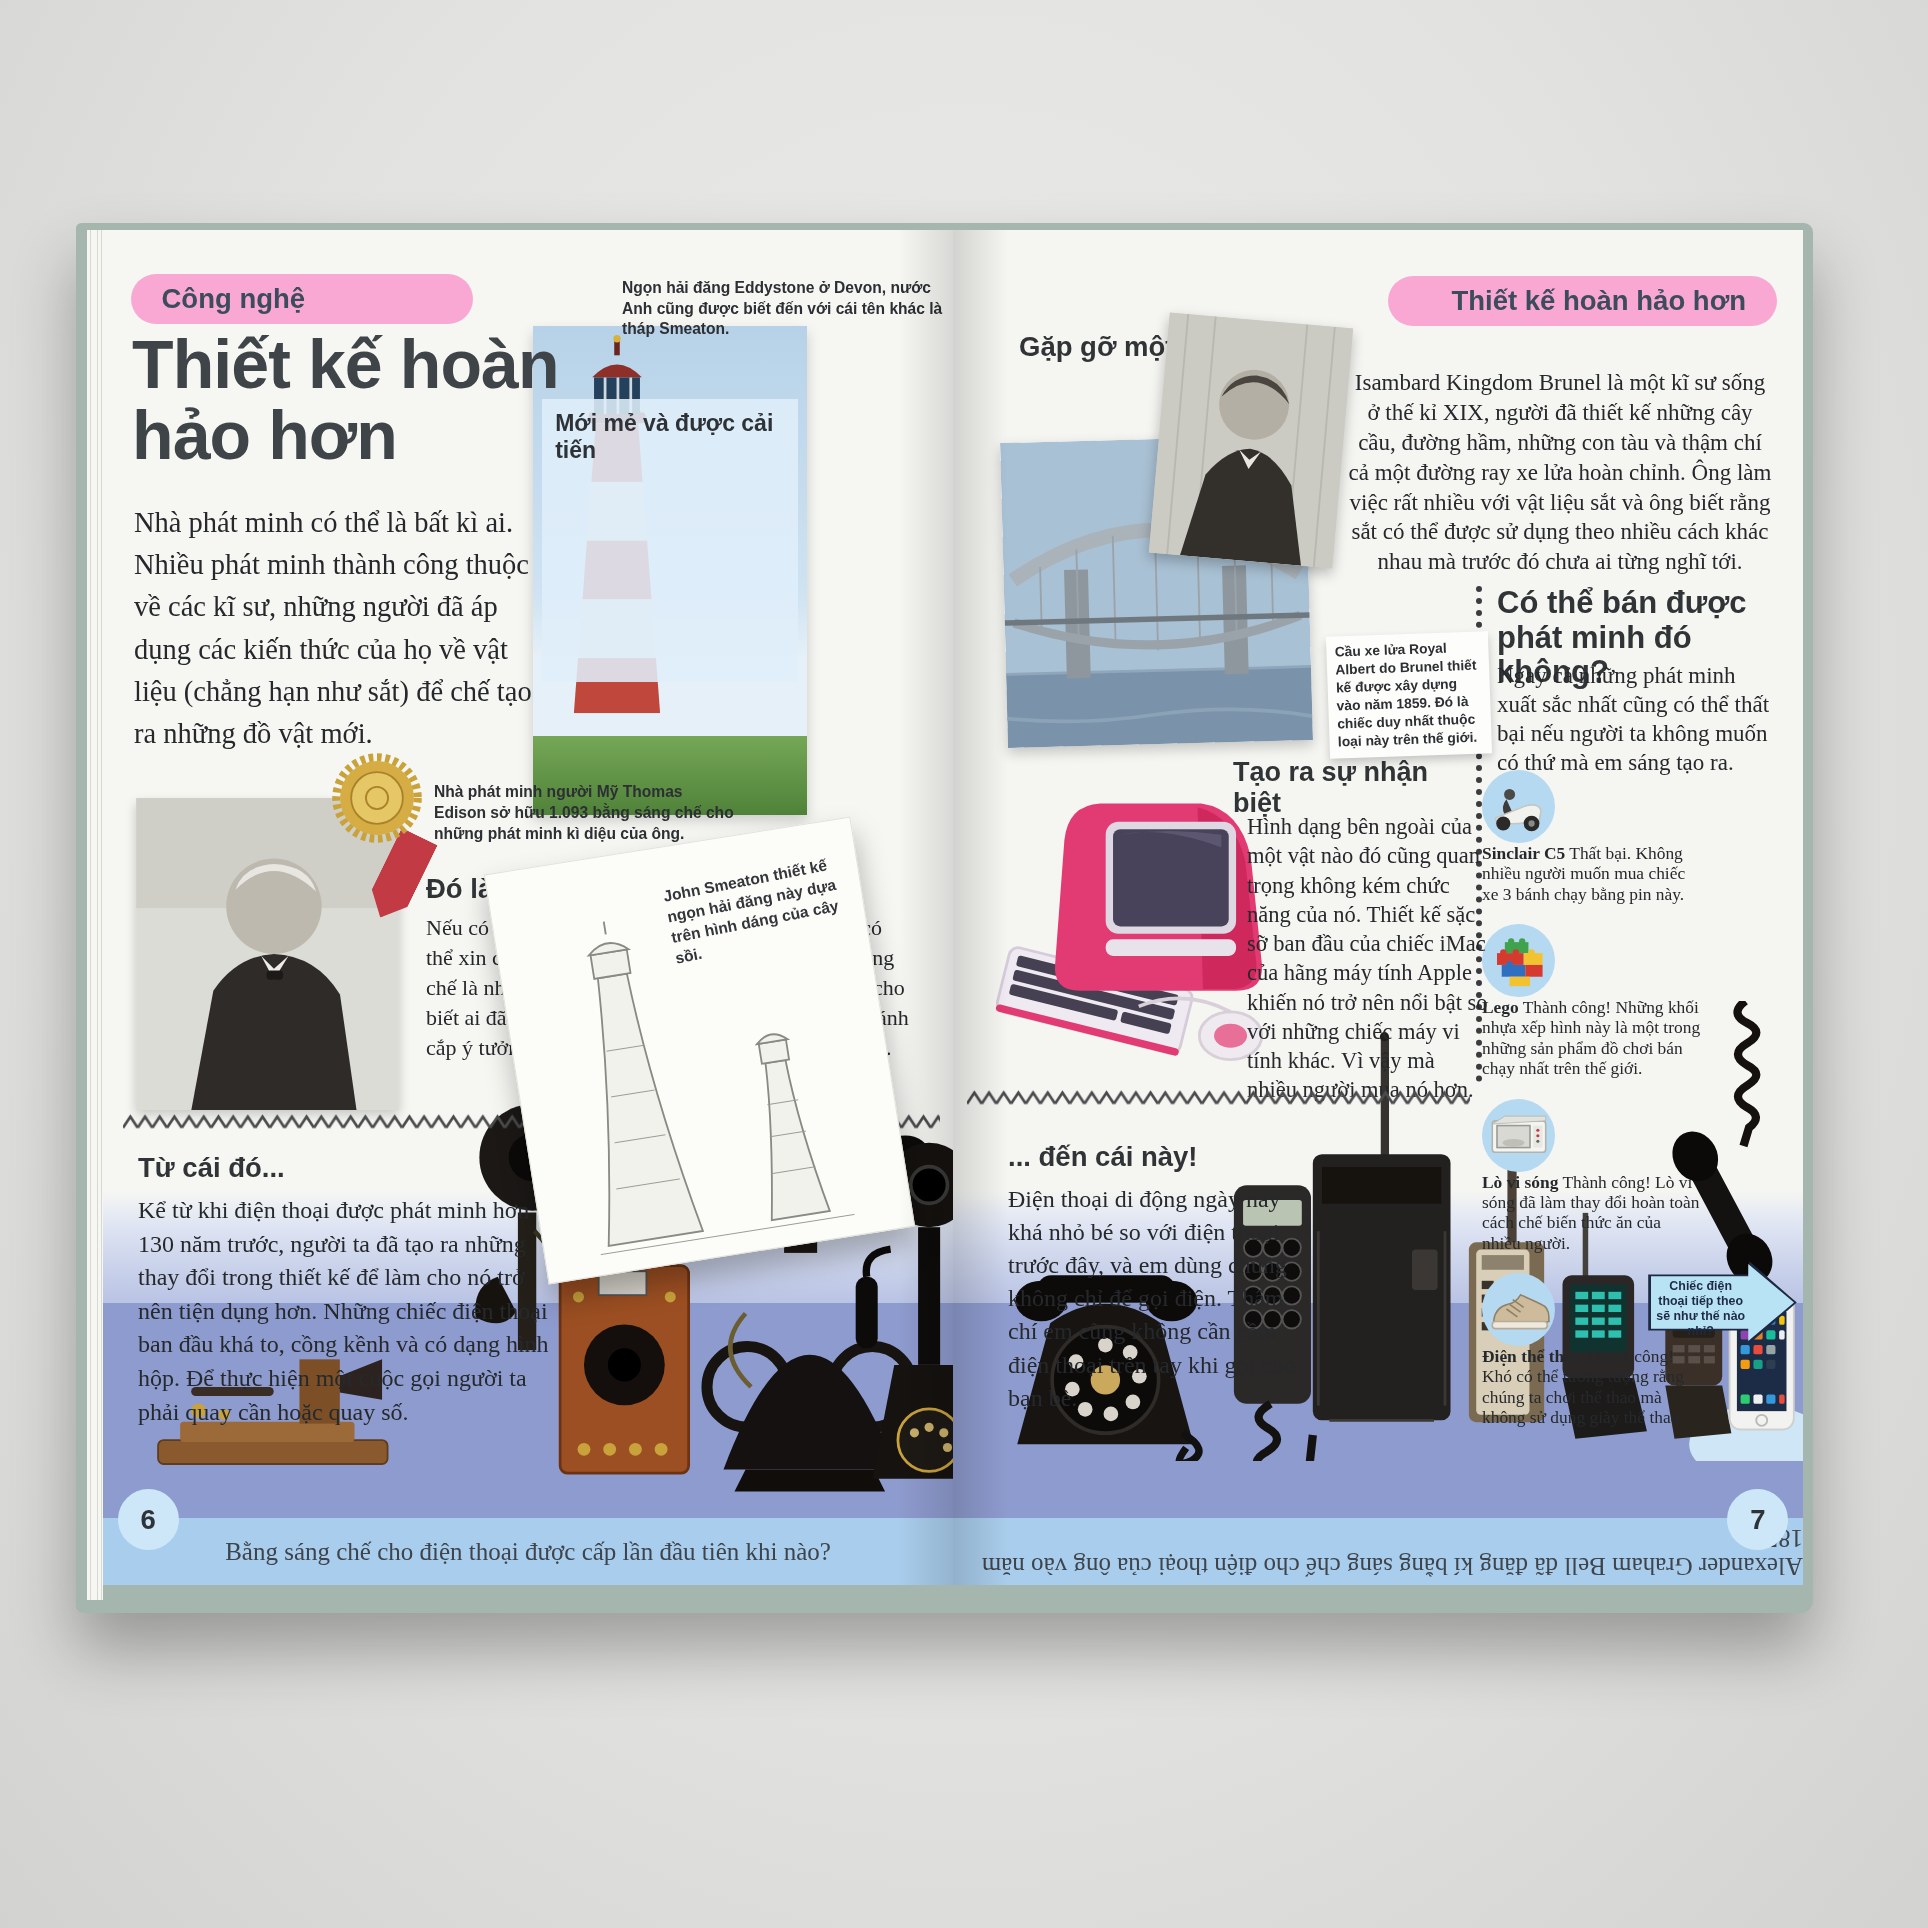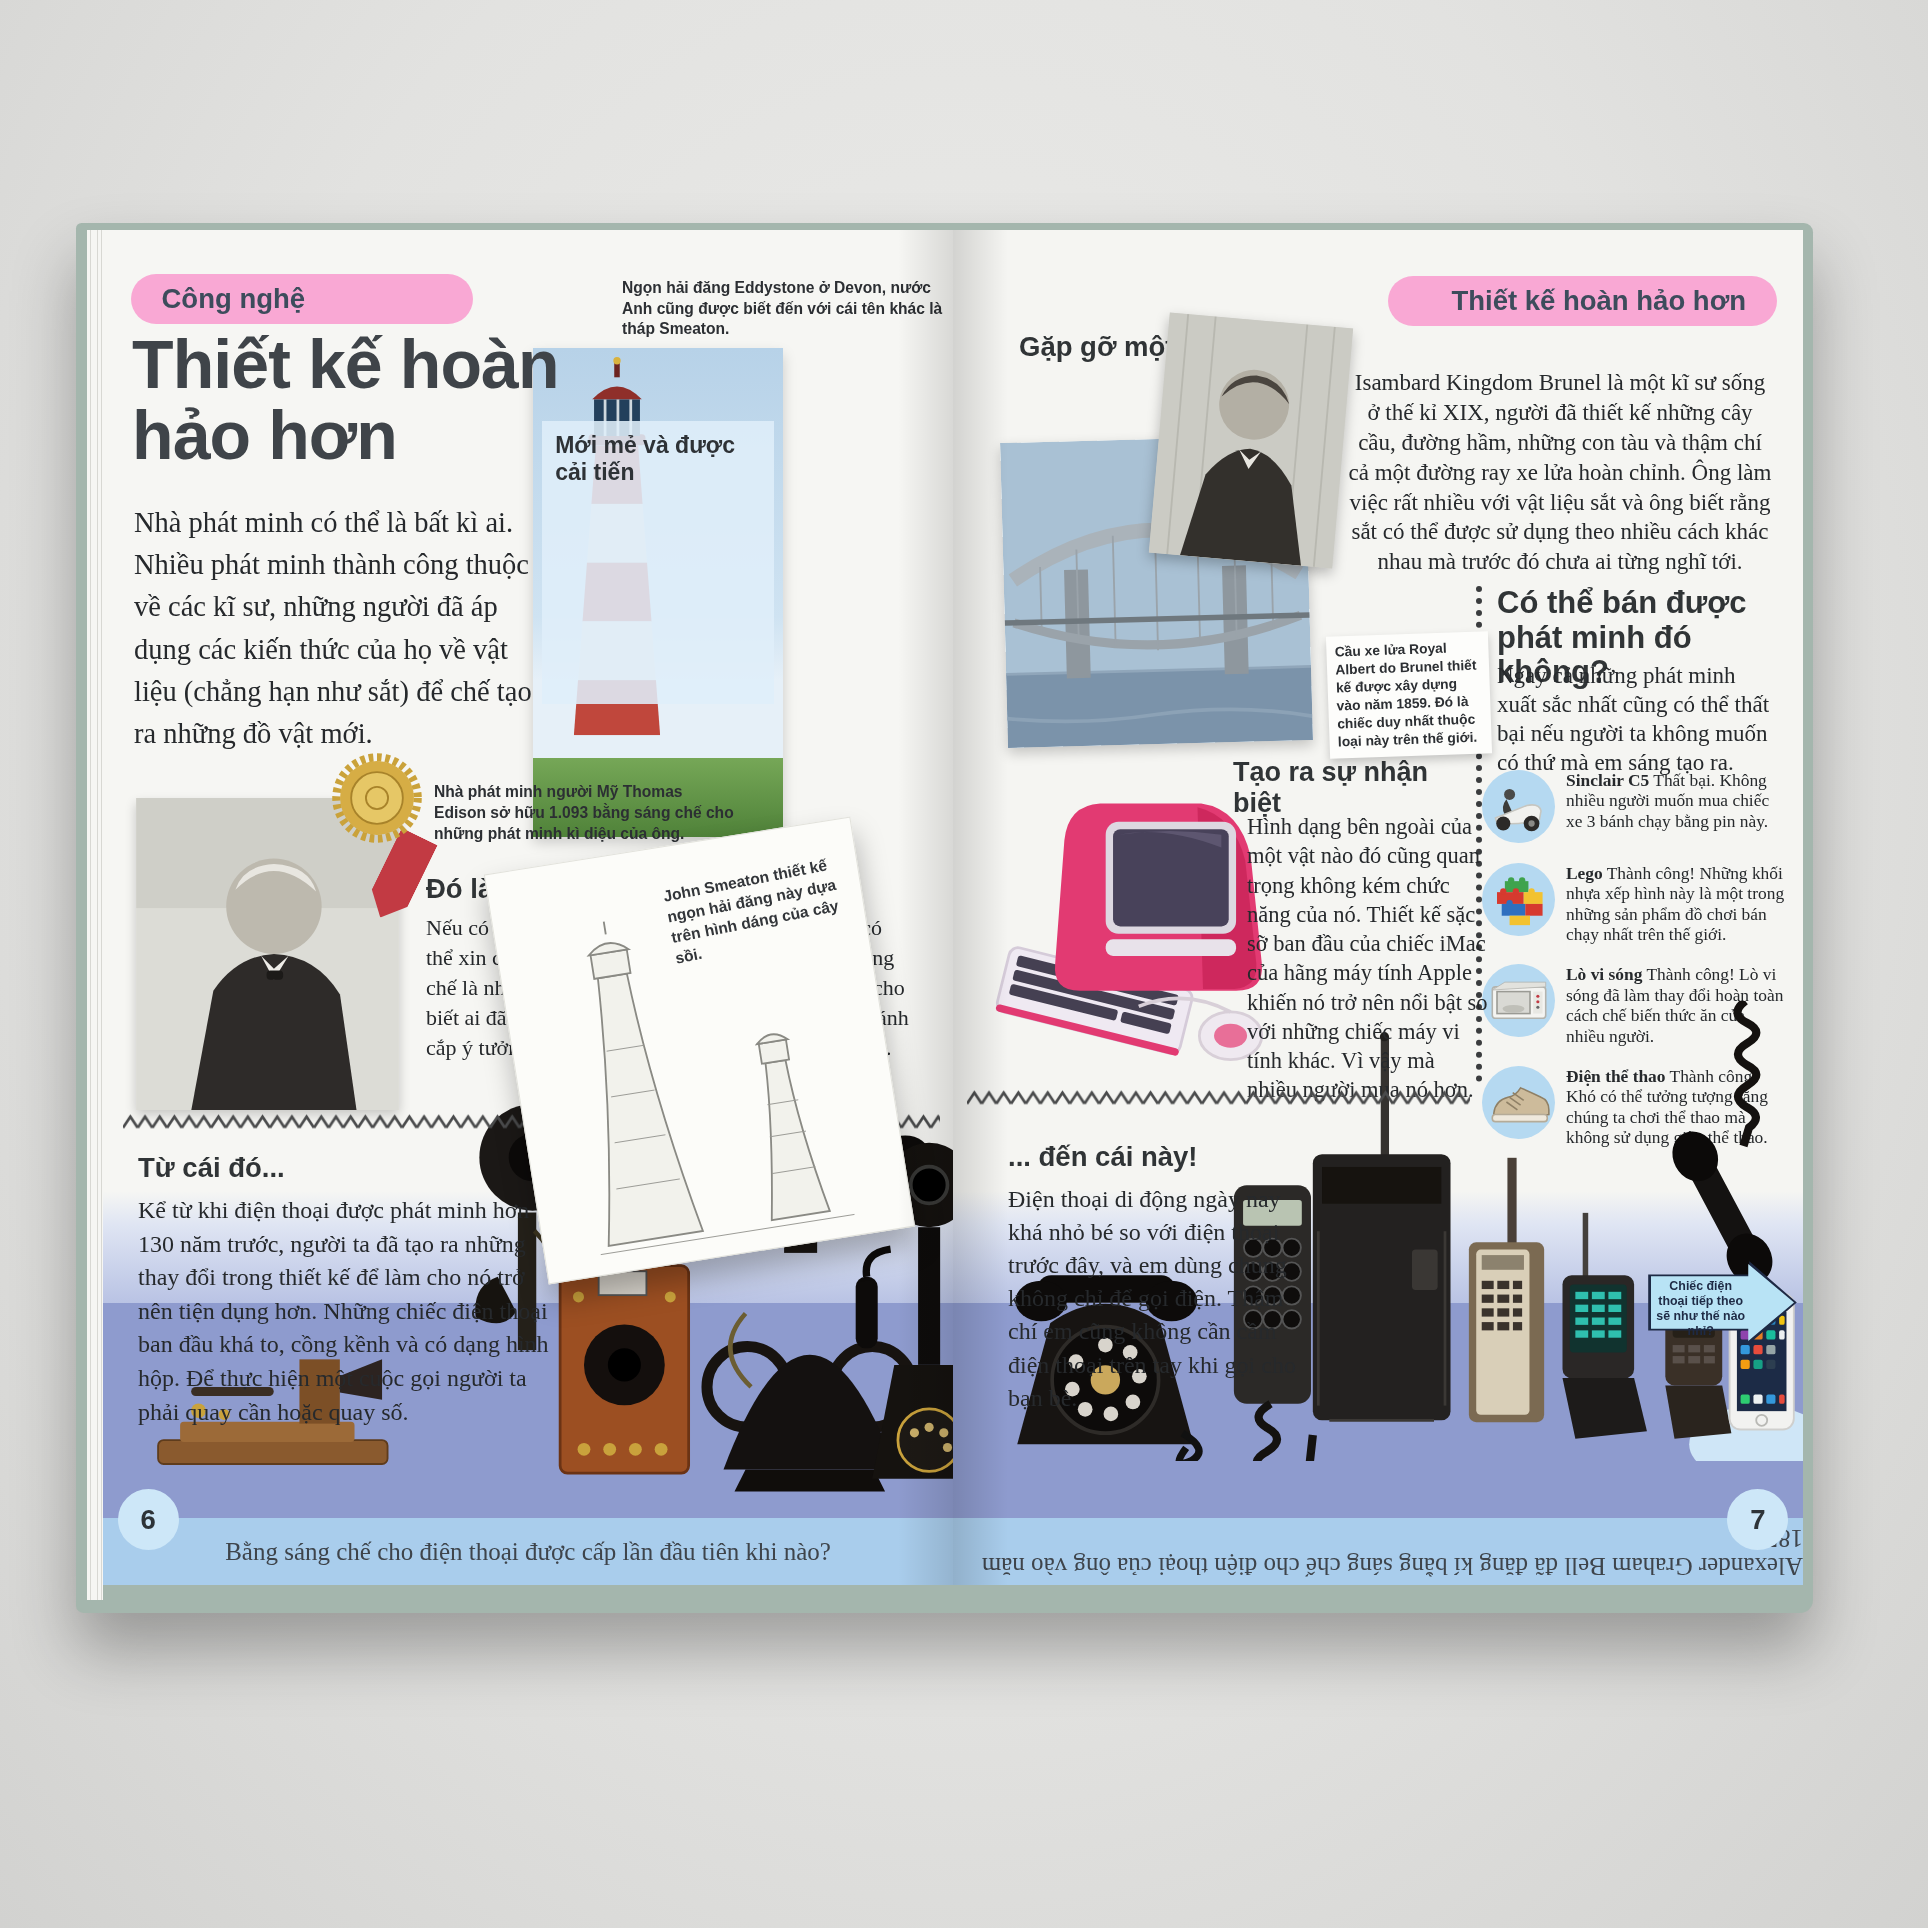--- a/index.html
+++ b/index.html
@@ -34,21 +34,21 @@
   .page-circle{position:absolute;bottom:35px;width:61px;height:61px;border-radius:50%;background:#cde7f8;
     z-index:5;display:flex;align-items:center;justify-content:center;font-weight:700;font-size:27.5px;color:#2d3338;}
   .zigzag{position:absolute;height:18.4px;z-index:2;}
   
   .pill-left{left:27.5px;top:44px;width:342px;}
   .pill-left span{padding-left:31px;}
   .lp-title{position:absolute;left:29px;top:99px;width:459px;margin:0;font-size:68px;line-height:1.04;
     font-weight:700;color:#3f4449;letter-spacing:-0.9px;z-index:2;}
   .lp-intro{position:absolute;left:31px;top:272px;width:406px;margin:0;font-size:28.5px;line-height:1.48;z-index:2;}
   .lh-caption{position:absolute;left:519px;top:48px;width:321px;font-size:15.6px;line-height:1.32;z-index:2;}
-  .lighthouse-photo{position:absolute;left:430px;top:118px;width:250px;height:489px;z-index:1;
+  .lighthouse-photo{position:absolute;left:430px;top:96px;width:274px;height:489px;z-index:1;
     background:linear-gradient(180deg,#b7d2e8 0%,#cfe3f2 55%,#e6f0f8 68%);box-shadow:0 5.5px 13px rgba(0,0,0,.18);}
   .lh-sea{position:absolute;left:0;right:0;bottom:77px;height:51px;background:linear-gradient(180deg,#68880,#5c7ea3 30%,#6d8cae);}
   .lh-grass{position:absolute;left:0;right:0;bottom:0;height:79px;background:linear-gradient(180deg,#76a757,#4f8239);}
   .lh-svg{position:absolute;left:5.5px;top:9.2px;}
   .improved-box{position:absolute;left:9.2px;right:9.2px;top:73px;height:283px;background:rgba(223,238,249,.88);
     padding:11px 13px;box-sizing:border-box;}
   .improved-box h4{margin:0 0 5.5px 0;font-size:23px;font-weight:700;color:#2e3236;}
   .improved-box p{margin:0;font-size:20px;line-height:1.36;}
   .sketch-paper{position:absolute;left:411px;top:613px;width:369px;height:413px;background:#fcfcf9;
     transform:rotate(-9deg);box-shadow:0 16.5px 29px rgba(0,0,0,.28);z-index:3;border:0.9px solid #e2e2dc;}
@@ -77,21 +77,21 @@
     box-shadow:0 5.5px 13px rgba(0,0,0,.2);transform:rotate(-1.5deg);}
   .brunel-photo{position:absolute;left:206px;top:90px;width:184px;height:241px;background:#cfcfc9;z-index:2;
     transform:rotate(5deg);box-shadow:0 5.5px 13px rgba(0,0,0,.25);}
   .bridge-caption{position:absolute;left:375px;top:404px;width:145px;background:#fdfdfb;padding:7.3px 8.3px;
     font-size:13.8px;line-height:1.3;transform:rotate(-2deg);box-shadow:0 4.6px 9.2px rgba(0,0,0,.2);z-index:3;}
   .dotted-divider{position:absolute;left:523px;top:356px;height:496px;width:0;
     border-left:6.4px dotted #3a3c3e;z-index:1;}
   .sell-heading{left:544px;top:356px;width:285px;font-size:31px;line-height:1.12;}
   .sell-body{position:absolute;left:544px;top:432px;width:283px;margin:0;font-size:23px;line-height:1.26;z-index:2;}
   .gallery{position:absolute;left:529px;top:540px;width:312px;z-index:2;}
-  .g-row{display:flex;align-items:flex-start;margin-bottom:20px;}
+  .g-row{display:flex;align-items:flex-start;margin-bottom:20px;flex-direction:column;}
   .g-icon{flex:0 0 73px;width:73px;height:73px;border-radius:50%;background:#b5d9f1;margin-right:11px;
     display:flex;align-items:center;justify-content:center;}
   .g-text{font-family:"Liberation Serif",serif;font-size:17.4px;line-height:1.17;color:#26292c;width:219px;}
   .g-text b{font-weight:700;}
   .diff-heading{left:280px;top:527px;width:248px;font-size:27px;}
   .diff-body{position:absolute;left:280px;top:568px;width:241px;margin:14px;font-size:22.5px;line-height:1.30;z-index:2;}
   .imac{position:absolute;left:37px;top:544px;z-index:1;}
   .zz-right{left:13.8px;top:859px;width:503px;}
   .tothis-heading{left:55px;top:911px;}
   .tothis-body{position:absolute;left:55px;top:953px;width:307px;margin:0;font-size:24px;line-height:1.38;z-index:2;}

